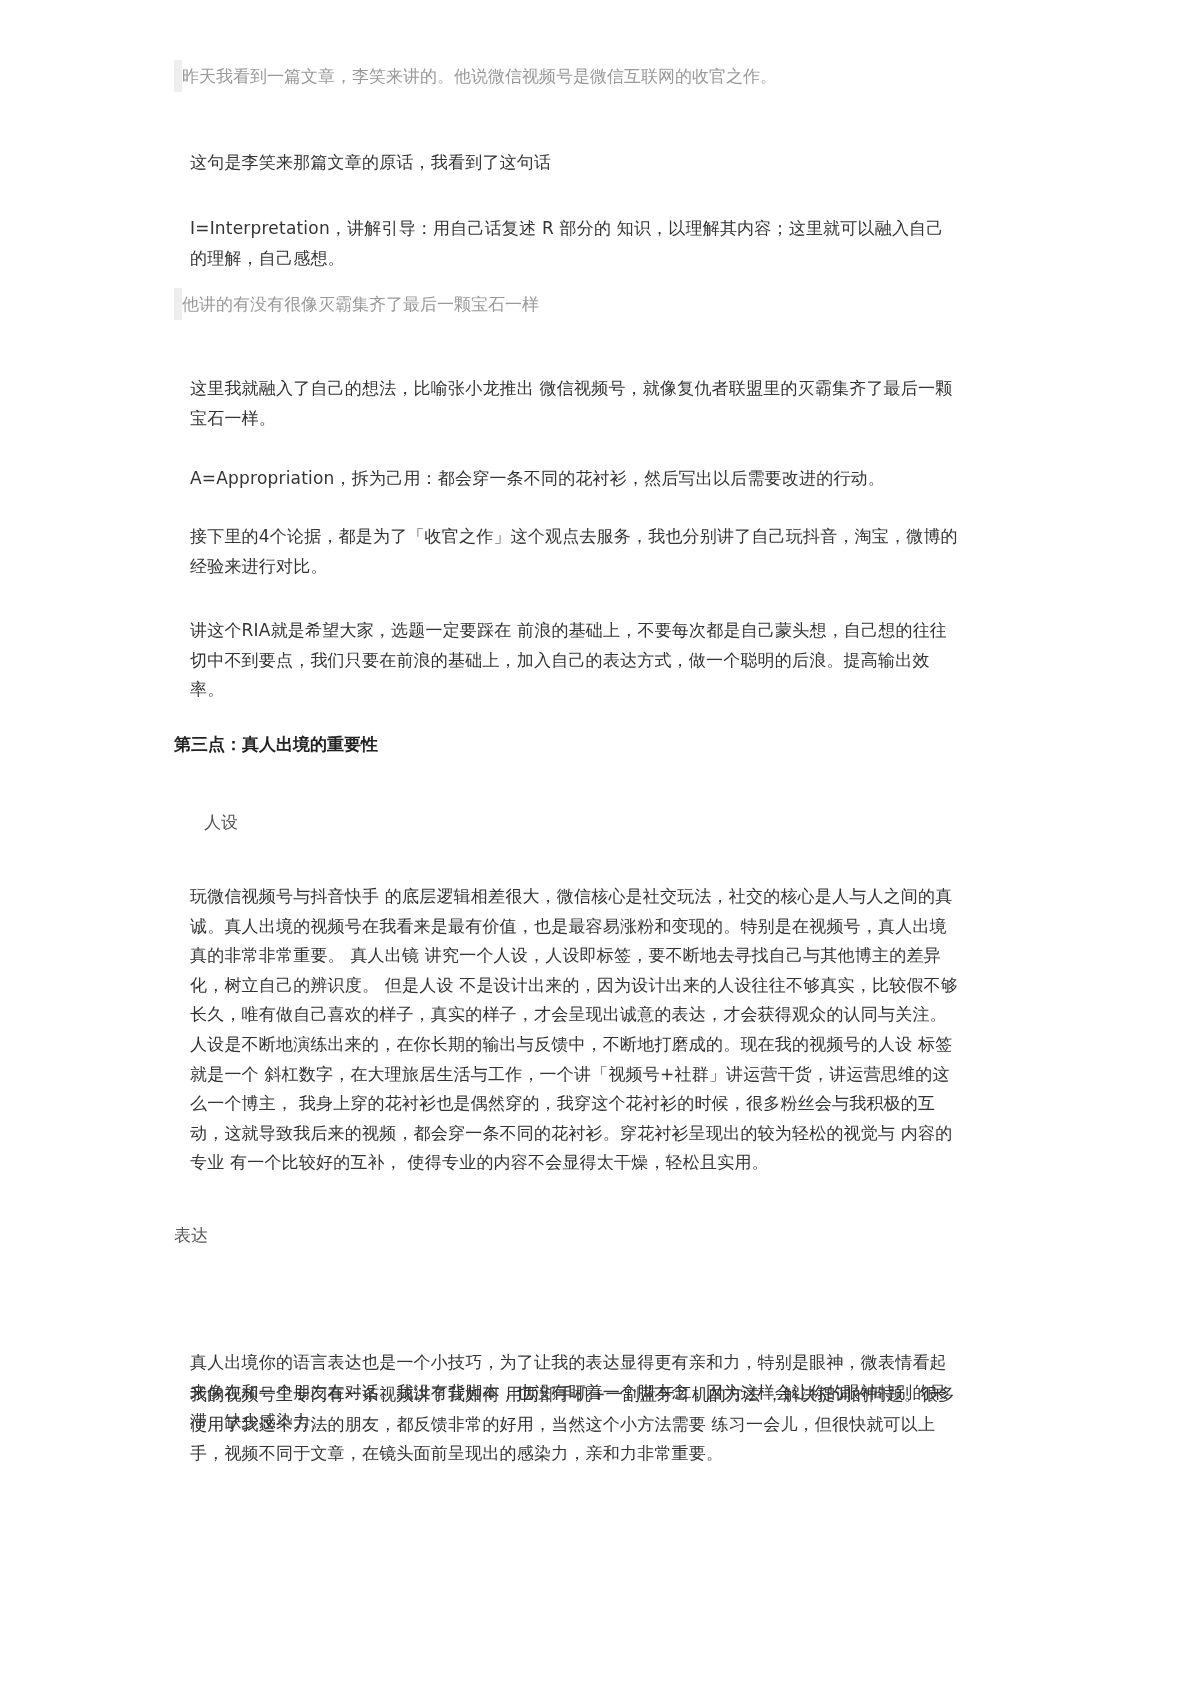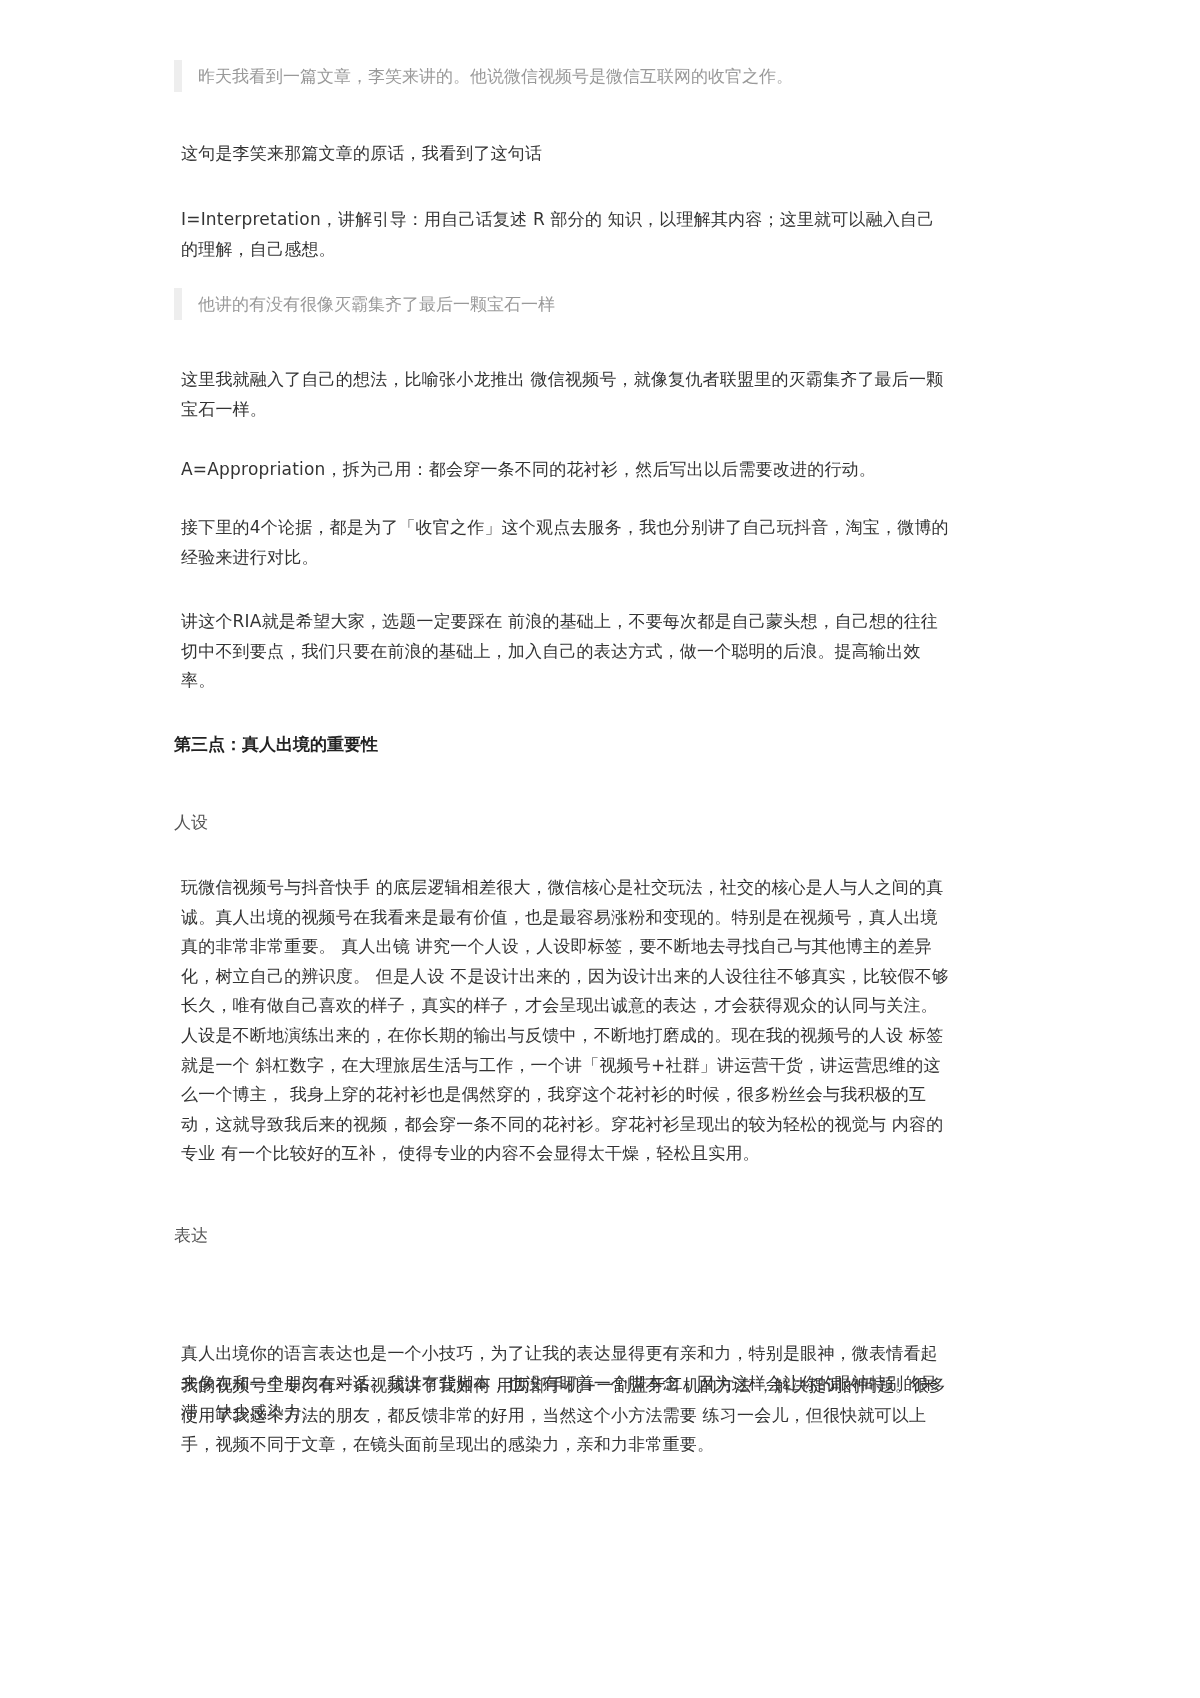--- a/index.html
+++ b/index.html
@@ -16,31 +16,30 @@
   }
   .article {
     position: absolute;
     left: 174px;
     top: 0;
     width: 768px;
   }
   .blockquote {
     position: relative;
     border-left: 8px solid #eeeeee;
-    padding-left: 16px;
     color: #999999;
     font-size: 17px;
     line-height: 32px;
     margin: 0;
   }
   .para {
     font-size: 17px;
     line-height: 29.6px;
     color: #333333;
-    margin: 7px;
+    margin: 16px;
     letter-spacing: 0.2px;
   }
   .heading {
     font-size: 17px;
     font-weight: bold;
     color: #222222;
     margin: 0;
     line-height: 34px;
   }
   .label {
@@ -71,21 +70,21 @@
   <p class="block para" style="top:358px;">这里我就融入了自己的想法，比喻张小龙推出 微信视频号，就像复仇者联盟里的灭霸集齐了最后一颗宝石一样。</p>
 
   <p class="block para" style="top:448px;">A=Appropriation，拆为己用：都会穿一条不同的花衬衫，然后写出以后需要改进的行动。</p>
 
   <p class="block para" style="top:506px;">接下里的4个论据，都是为了「收官之作」这个观点去服务，我也分别讲了自己玩抖音，淘宝，微博的经验来进行对比。</p>
 
   <p class="block para" style="top:600px;">讲这个RIA就是希望大家，选题一定要踩在 前浪的基础上，不要每次都是自己蒙头想，自己想的往往切中不到要点，我们只要在前浪的基础上，加入自己的表达方式，做一个聪明的后浪。提高输出效率。</p>
 
   <h2 class="block heading" style="top:727px;">第三点：真人出境的重要性</h2>
 
-  <p class="block label" style="top:808px;">人设</p>
+  <p class="block label" style="top:808px;margin-left:30px;">人设</p>
 
   <p class="block para" style="top:866px;">玩微信视频号与抖音快手 的底层逻辑相差很大，微信核心是社交玩法，社交的核心是人与人之间的真诚。真人出境的视频号在我看来是最有价值，也是最容易涨粉和变现的。特别是在视频号，真人出境真的非常非常重要。 真人出镜 讲究一个人设，人设即标签，要不断地去寻找自己与其他博主的差异化，树立自己的辨识度。 但是人设 不是设计出来的，因为设计出来的人设往往不够真实，比较假不够长久，唯有做自己喜欢的样子，真实的样子，才会呈现出诚意的表达，才会获得观众的认同与关注。人设是不断地演练出来的，在你长期的输出与反馈中，不断地打磨成的。现在我的视频号的人设 标签就是一个 斜杠数字，在大理旅居生活与工作，一个讲「视频号+社群」讲运营干货，讲运营思维的这么一个博主， 我身上穿的花衬衫也是偶然穿的，我穿这个花衬衫的时候，很多粉丝会与我积极的互动，这就导致我后来的视频，都会穿一条不同的花衬衫。穿花衬衫呈现出的较为轻松的视觉与 内容的专业 有一个比较好的互补， 使得专业的内容不会显得太干燥，轻松且实用。</p>
 
   <p class="block label" style="top:1221px;">表达</p>
 
   <p class="block para" style="top:1332px;">真人出境你的语言表达也是一个小技巧，为了让我的表达显得更有亲和力，特别是眼神，微表情看起来像在和一个朋友在对话。我没有背脚本，也没有盯着一个脚本念，因为这样会让你的眼神特别的呆滞，缺少感染力。</p>
 
   <p class="block para" style="top:1364px;">我的视频号里专门有一条视频讲了我如何 用两部手机+一副蓝牙耳机的方法 ，解决提词的问题。很多使用了我这个方法的朋友，都反馈非常的好用，当然这个小方法需要 练习一会儿，但很快就可以上手，视频不同于文章，在镜头面前呈现出的感染力，亲和力非常重要。</p>
 
 </div>

